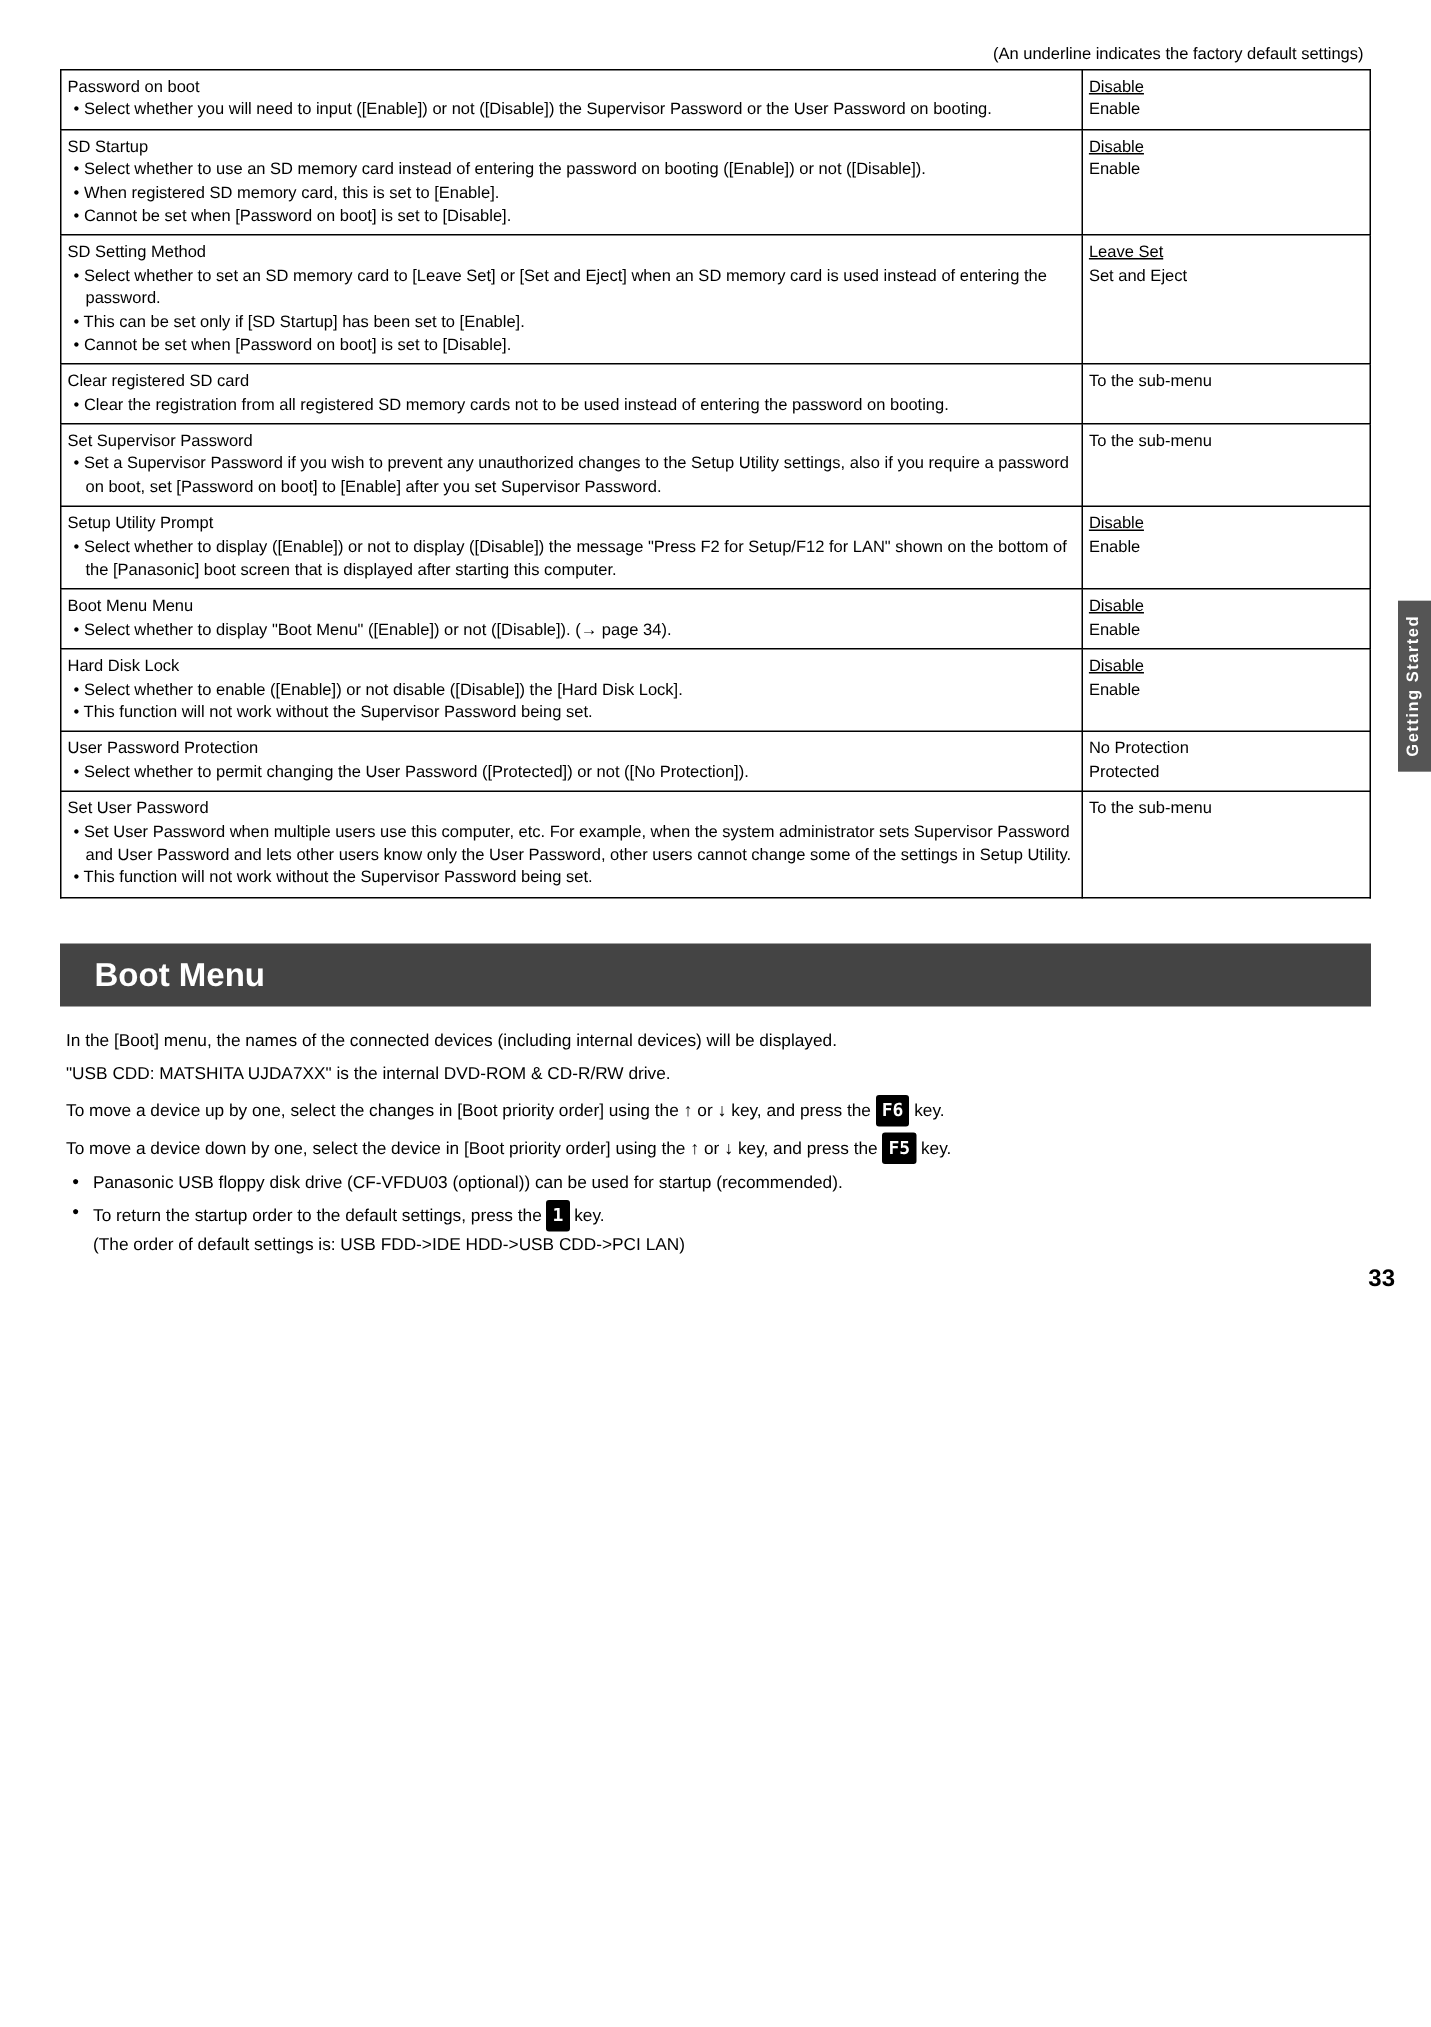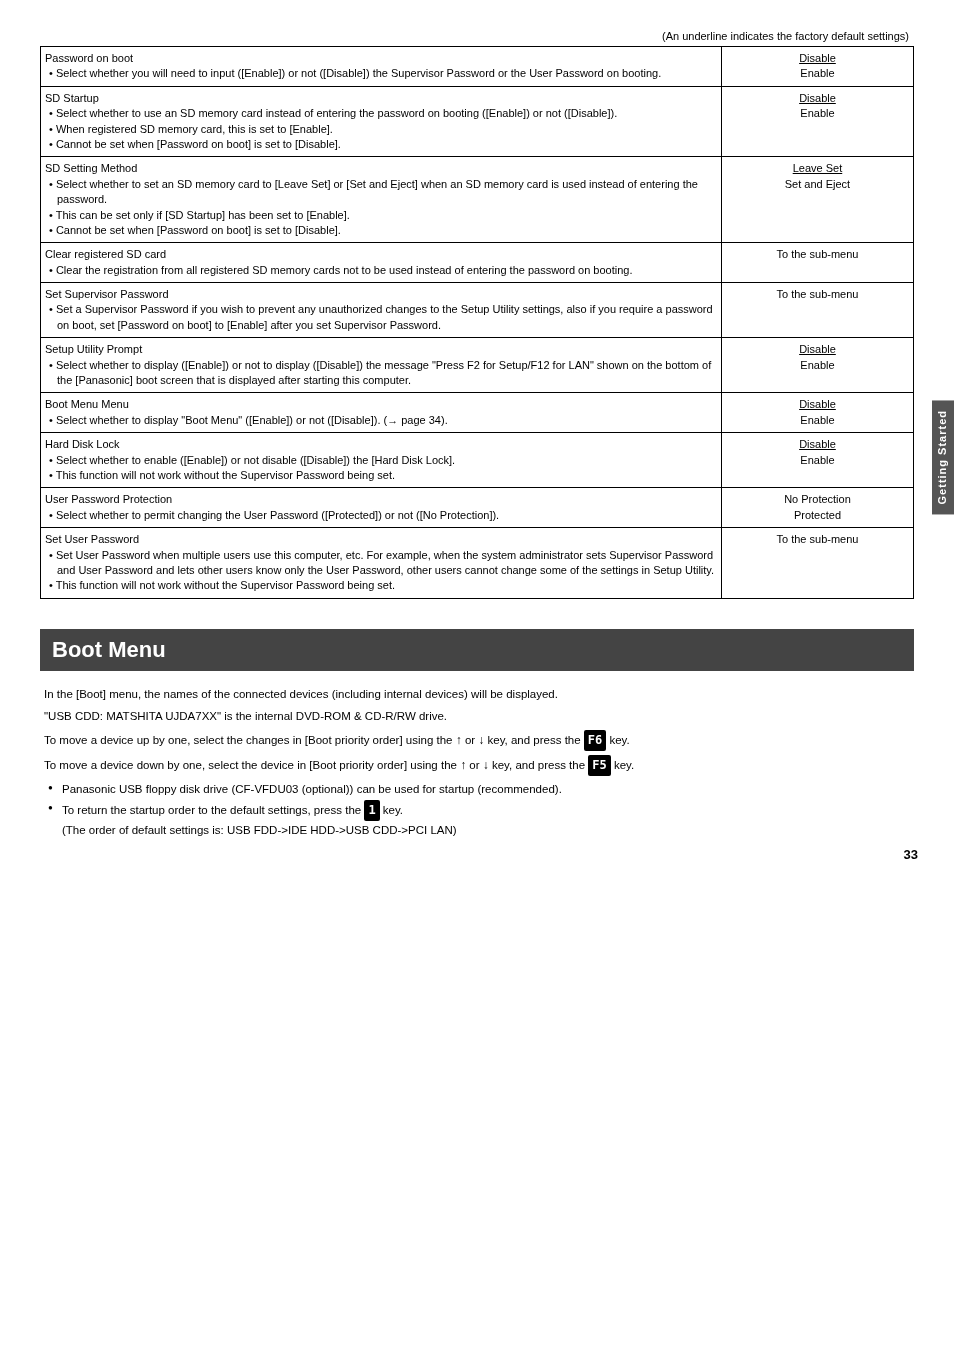--- a/index.html
+++ b/index.html
@@ -81,21 +81,21 @@
 
     
     .boot-menu-section {
       margin-top: 10px;
     }
     .boot-menu-header {
       background: #444;
       color: #fff;
       font-size: 22px;
       font-weight: bold;
-      padding: 8px 12px;
+      padding: 8px 23px;
       margin-bottom: 14px;
     }
 
     .boot-menu-content {
       font-size: 11.5px;
       line-height: 1.6;
       padding: 0 4px;
     }
     .boot-menu-content p {
       margin-bottom: 4px;
@@ -137,29 +137,28 @@
       position: absolute;
       left: 0;
       font-size: 8px;
       top: 2px;
     }
 
     
     .page-number {
       position: absolute;
       bottom: 20px;
-      right: 36px;
-      font-size: 13px;
+      right: 24px;
+      font-size: 16px;
       font-weight: bold;
     }
 
     .val-col-content {
       display: flex;
       flex-direction: column;
-      text-align: center;
     }
   </style>
 </head>
 <body>
 
 <div class="page-wrapper">
 
   <div class="factory-note">
     <span>(An underline indicates the factory default settings)</span>
   </div>

